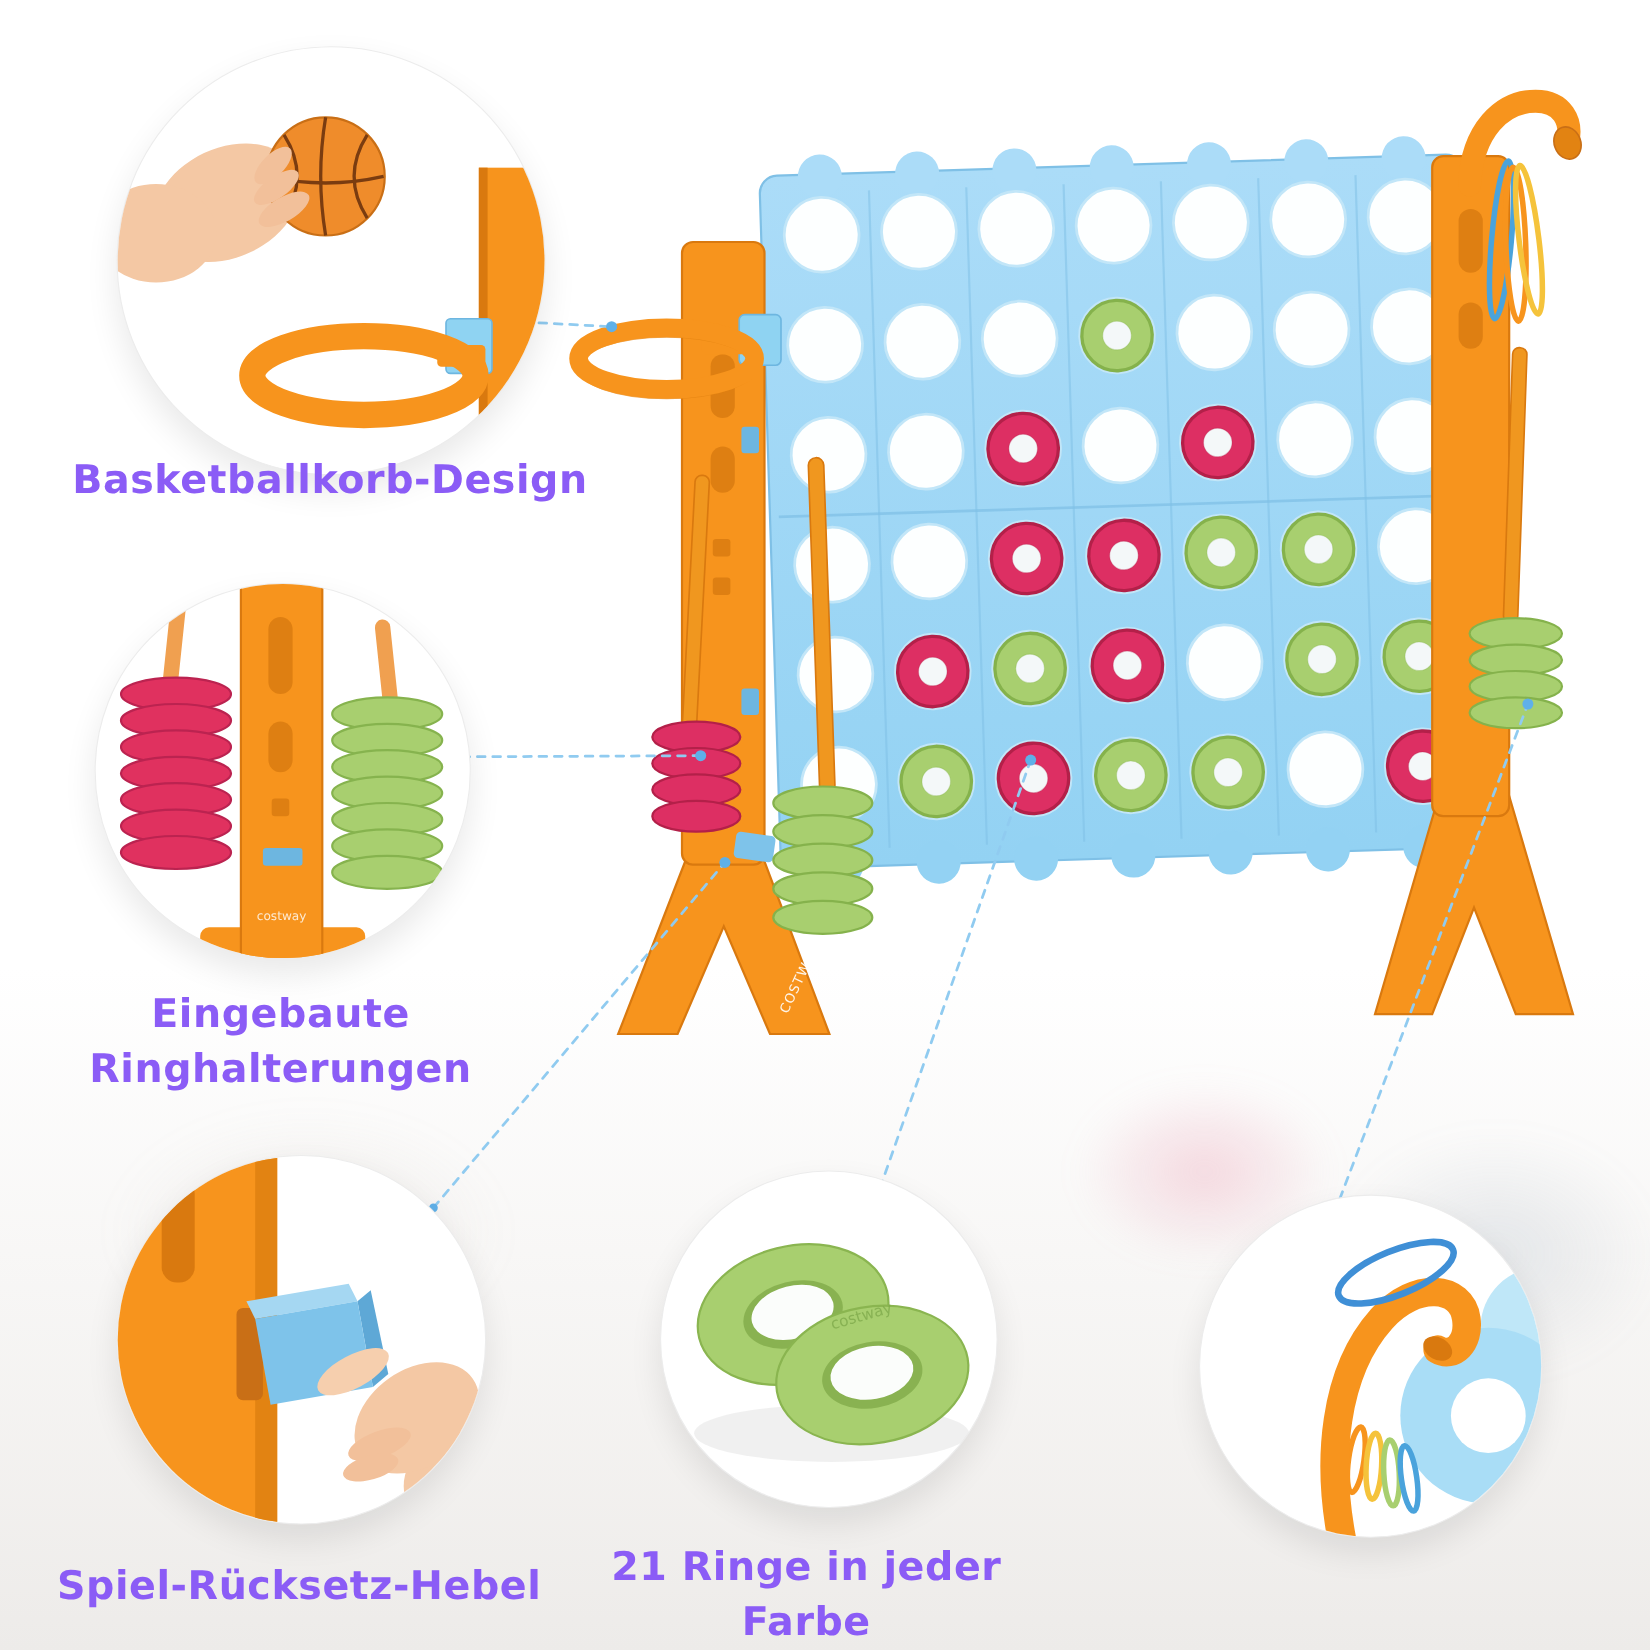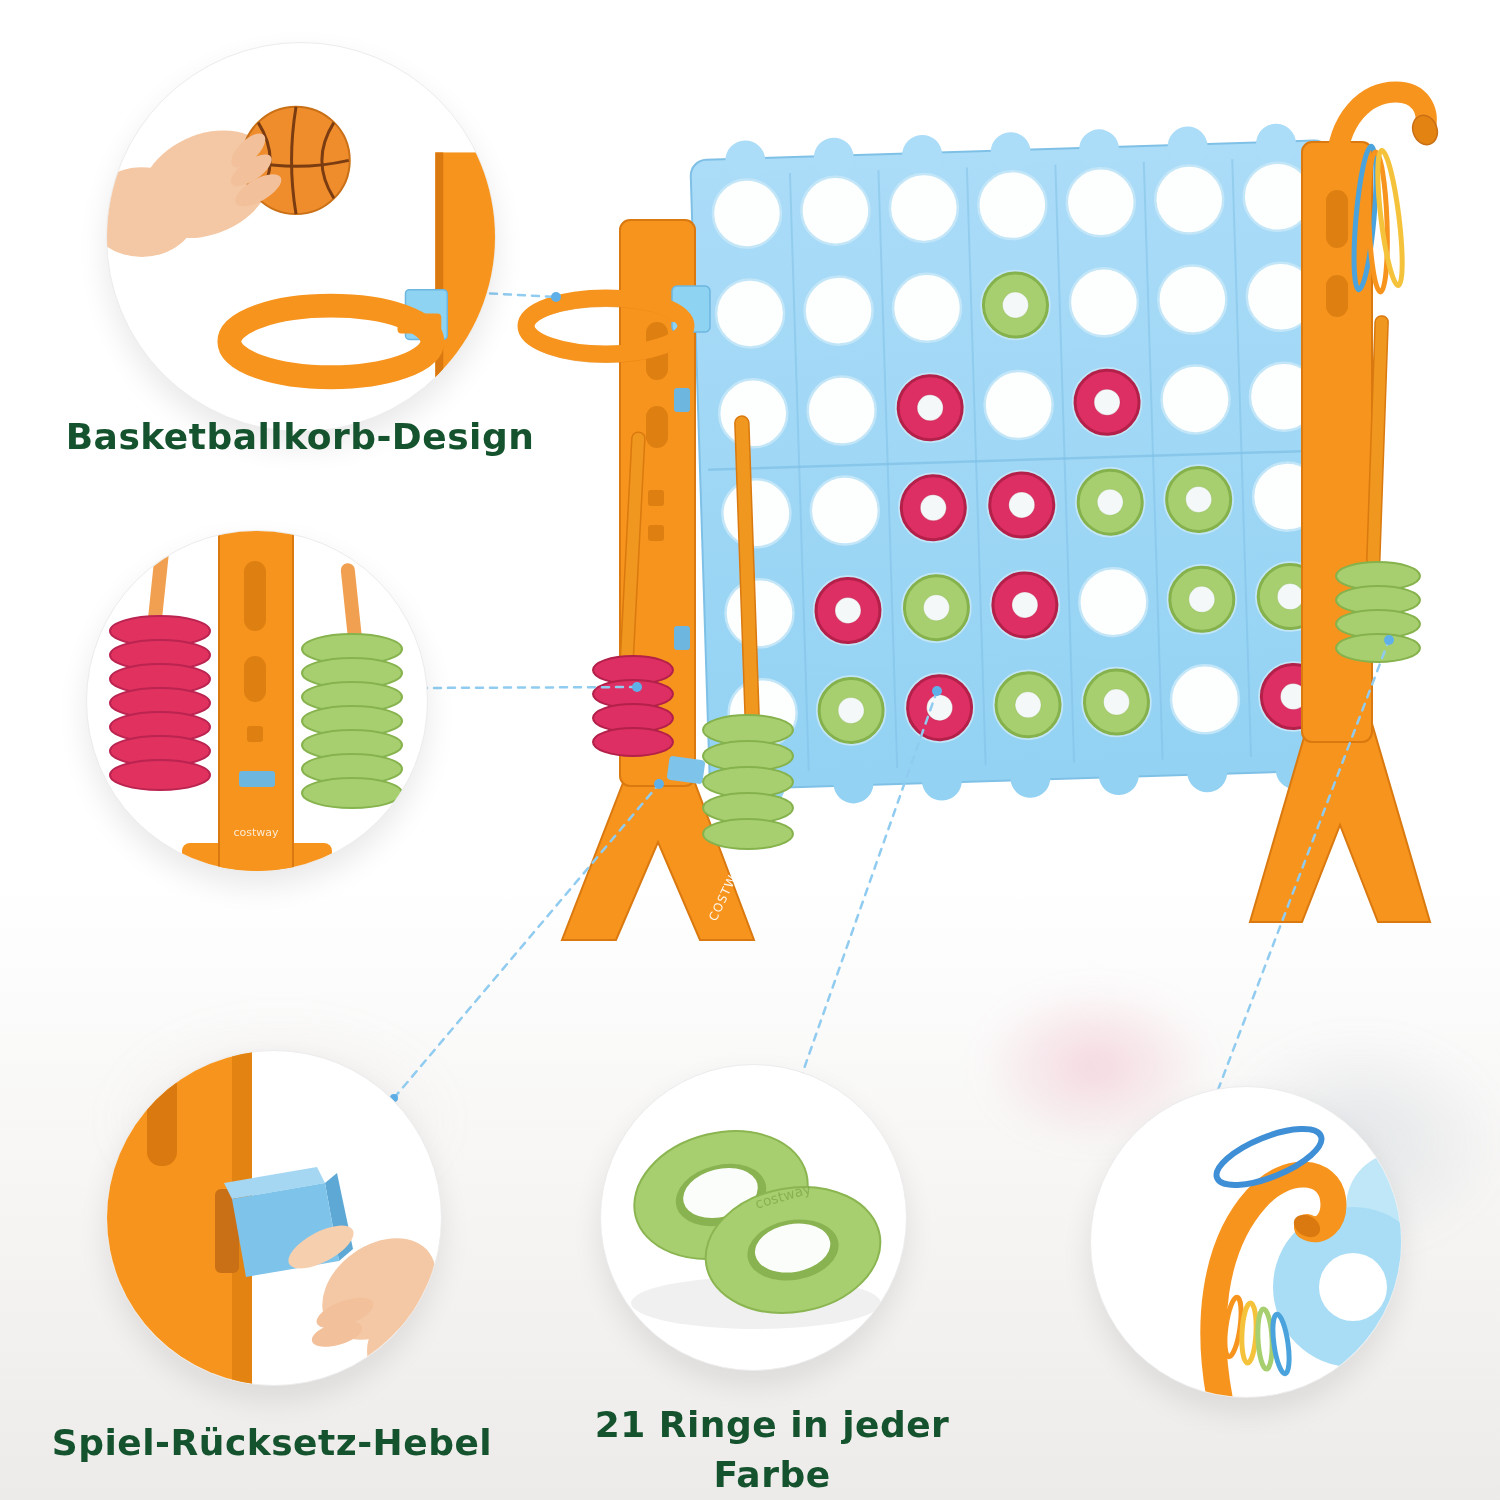--- a/index.html
+++ b/index.html
@@ -10,21 +10,21 @@
   .blob{position:absolute;border-radius:50%;filter:blur(14px);}
   .blob-pink{left:930px;top:950px;width:330px;height:230px;
     background:radial-gradient(closest-side,rgba(232,140,165,.30),rgba(232,140,165,0) 70%);}
   .blob-gray{left:1150px;top:980px;width:420px;height:320px;
     background:radial-gradient(closest-side,rgba(120,140,160,.16),rgba(120,140,160,0) 70%);}
   .blob-warm{left:20px;top:960px;width:520px;height:320px;
     background:radial-gradient(closest-side,rgba(180,168,155,.14),rgba(180,168,155,0) 70%);}
   .callout{position:absolute;border-radius:50%;background:#ffffff;border:1px solid #ececec;
     box-shadow:0 14px 30px rgba(0,0,0,.09);overflow:hidden;}
   .callout svg{display:block;width:100%;height:100%;}
-  .label{position:absolute;color:#14532d;font-weight:700;font-size:36px;line-height:1.4;
+  .label{position:absolute;color:#8b5cf6;font-weight:700;font-size:36px;line-height:1.4;
     text-align:center;letter-spacing:.5px;}
   svg{overflow:visible;}
 </style>
 </head>
 <body>
 
 <div id="stage">
 
   <div class="bg-bottom"></div>
   <div class="blob blob-warm"></div>
@@ -278,20 +278,21 @@
         <ellipse cx="265" cy="118" rx="50" ry="15" fill="#a8cf6f" stroke="#86b34e" stroke-width="2"></ellipse>
         <ellipse cx="265" cy="142" rx="50" ry="15" fill="#a8cf6f" stroke="#86b34e" stroke-width="2"></ellipse>
         <ellipse cx="265" cy="166" rx="50" ry="15" fill="#a8cf6f" stroke="#86b34e" stroke-width="2"></ellipse>
         <ellipse cx="265" cy="190" rx="50" ry="15" fill="#a8cf6f" stroke="#86b34e" stroke-width="2"></ellipse>
         <ellipse cx="265" cy="214" rx="50" ry="15" fill="#a8cf6f" stroke="#86b34e" stroke-width="2"></ellipse>
         <ellipse cx="265" cy="238" rx="50" ry="15" fill="#a8cf6f" stroke="#86b34e" stroke-width="2"></ellipse>
         <ellipse cx="265" cy="262" rx="50" ry="15" fill="#a8cf6f" stroke="#86b34e" stroke-width="2"></ellipse>
       </g>
     </svg>
   </div>
+  <div class="label" style="left:35px;top:898px;width:440px;">Eingebaute Ringhalterungen</div>
 
   <div class="callout" style="left:106px;top:1050px;width:334px;height:334px;">
     <svg viewBox="0 0 334 334">
       <rect x="-20" y="-10" width="165" height="360" fill="#f7941d"></rect>
       <rect x="125" y="-10" width="20" height="360" fill="#e28312"></rect>
       <rect x="40" y="20" width="30" height="95" rx="14" fill="#d9790f"></rect>
       <rect x="108" y="138" width="24" height="84" rx="6" fill="#c96f16"></rect>
       <g>
         <polygon points="125,148 218,132 210,116 117,132" fill="#a5d7f2"></polygon>
         <polygon points="218,132 232,210 246,198 230,122" fill="#5ea8d6"></polygon>
@@ -317,21 +318,21 @@
         <ellipse cx="120" cy="128" rx="38" ry="24" fill="#fbfdfb"></ellipse>
       </g>
       <g transform="rotate(-10 192 185)">
         <ellipse cx="192" cy="185" rx="88" ry="62" fill="#a8cf6f" stroke="#8ab550" stroke-width="2"></ellipse>
         <ellipse cx="192" cy="185" rx="46" ry="30" fill="#89b251"></ellipse>
         <ellipse cx="192" cy="183" rx="38" ry="24" fill="#fbfdfb"></ellipse>
         <text x="192" y="135" text-anchor="middle" font-size="14" fill="#7da84a" opacity=".75" transform="rotate(-6 192 135)">costway</text>
       </g>
     </svg>
   </div>
-  <div class="label" style="left:570px;top:1400px;width:404px;">21 Ringe in jeder Farbe</div>
+  <div class="label" style="left:531px;top:1400px;width:404px;">21 Ringe in jeder Farbe</div>
 
   <div class="callout" style="left:1090px;top:1086px;width:310px;height:310px;">
     <svg viewBox="0 0 310 310">
       <circle cx="310" cy="120" r="55" fill="#bfe7f8"></circle>
       <circle cx="262" cy="200" r="80" fill="#a9ddf6"></circle>
       <circle cx="262" cy="200" r="34" fill="#ffffff"></circle>
       <g fill="none" stroke-width="5">
         <ellipse cx="142" cy="240" rx="7" ry="30" stroke="#f7941d" transform="rotate(8 142 240)"></ellipse>
         <ellipse cx="158" cy="246" rx="7" ry="30" stroke="#f5c33b" transform="rotate(3 158 246)"></ellipse>
         <ellipse cx="174" cy="252" rx="7" ry="30" stroke="#a8cf6f" transform="rotate(-3 174 252)"></ellipse>

